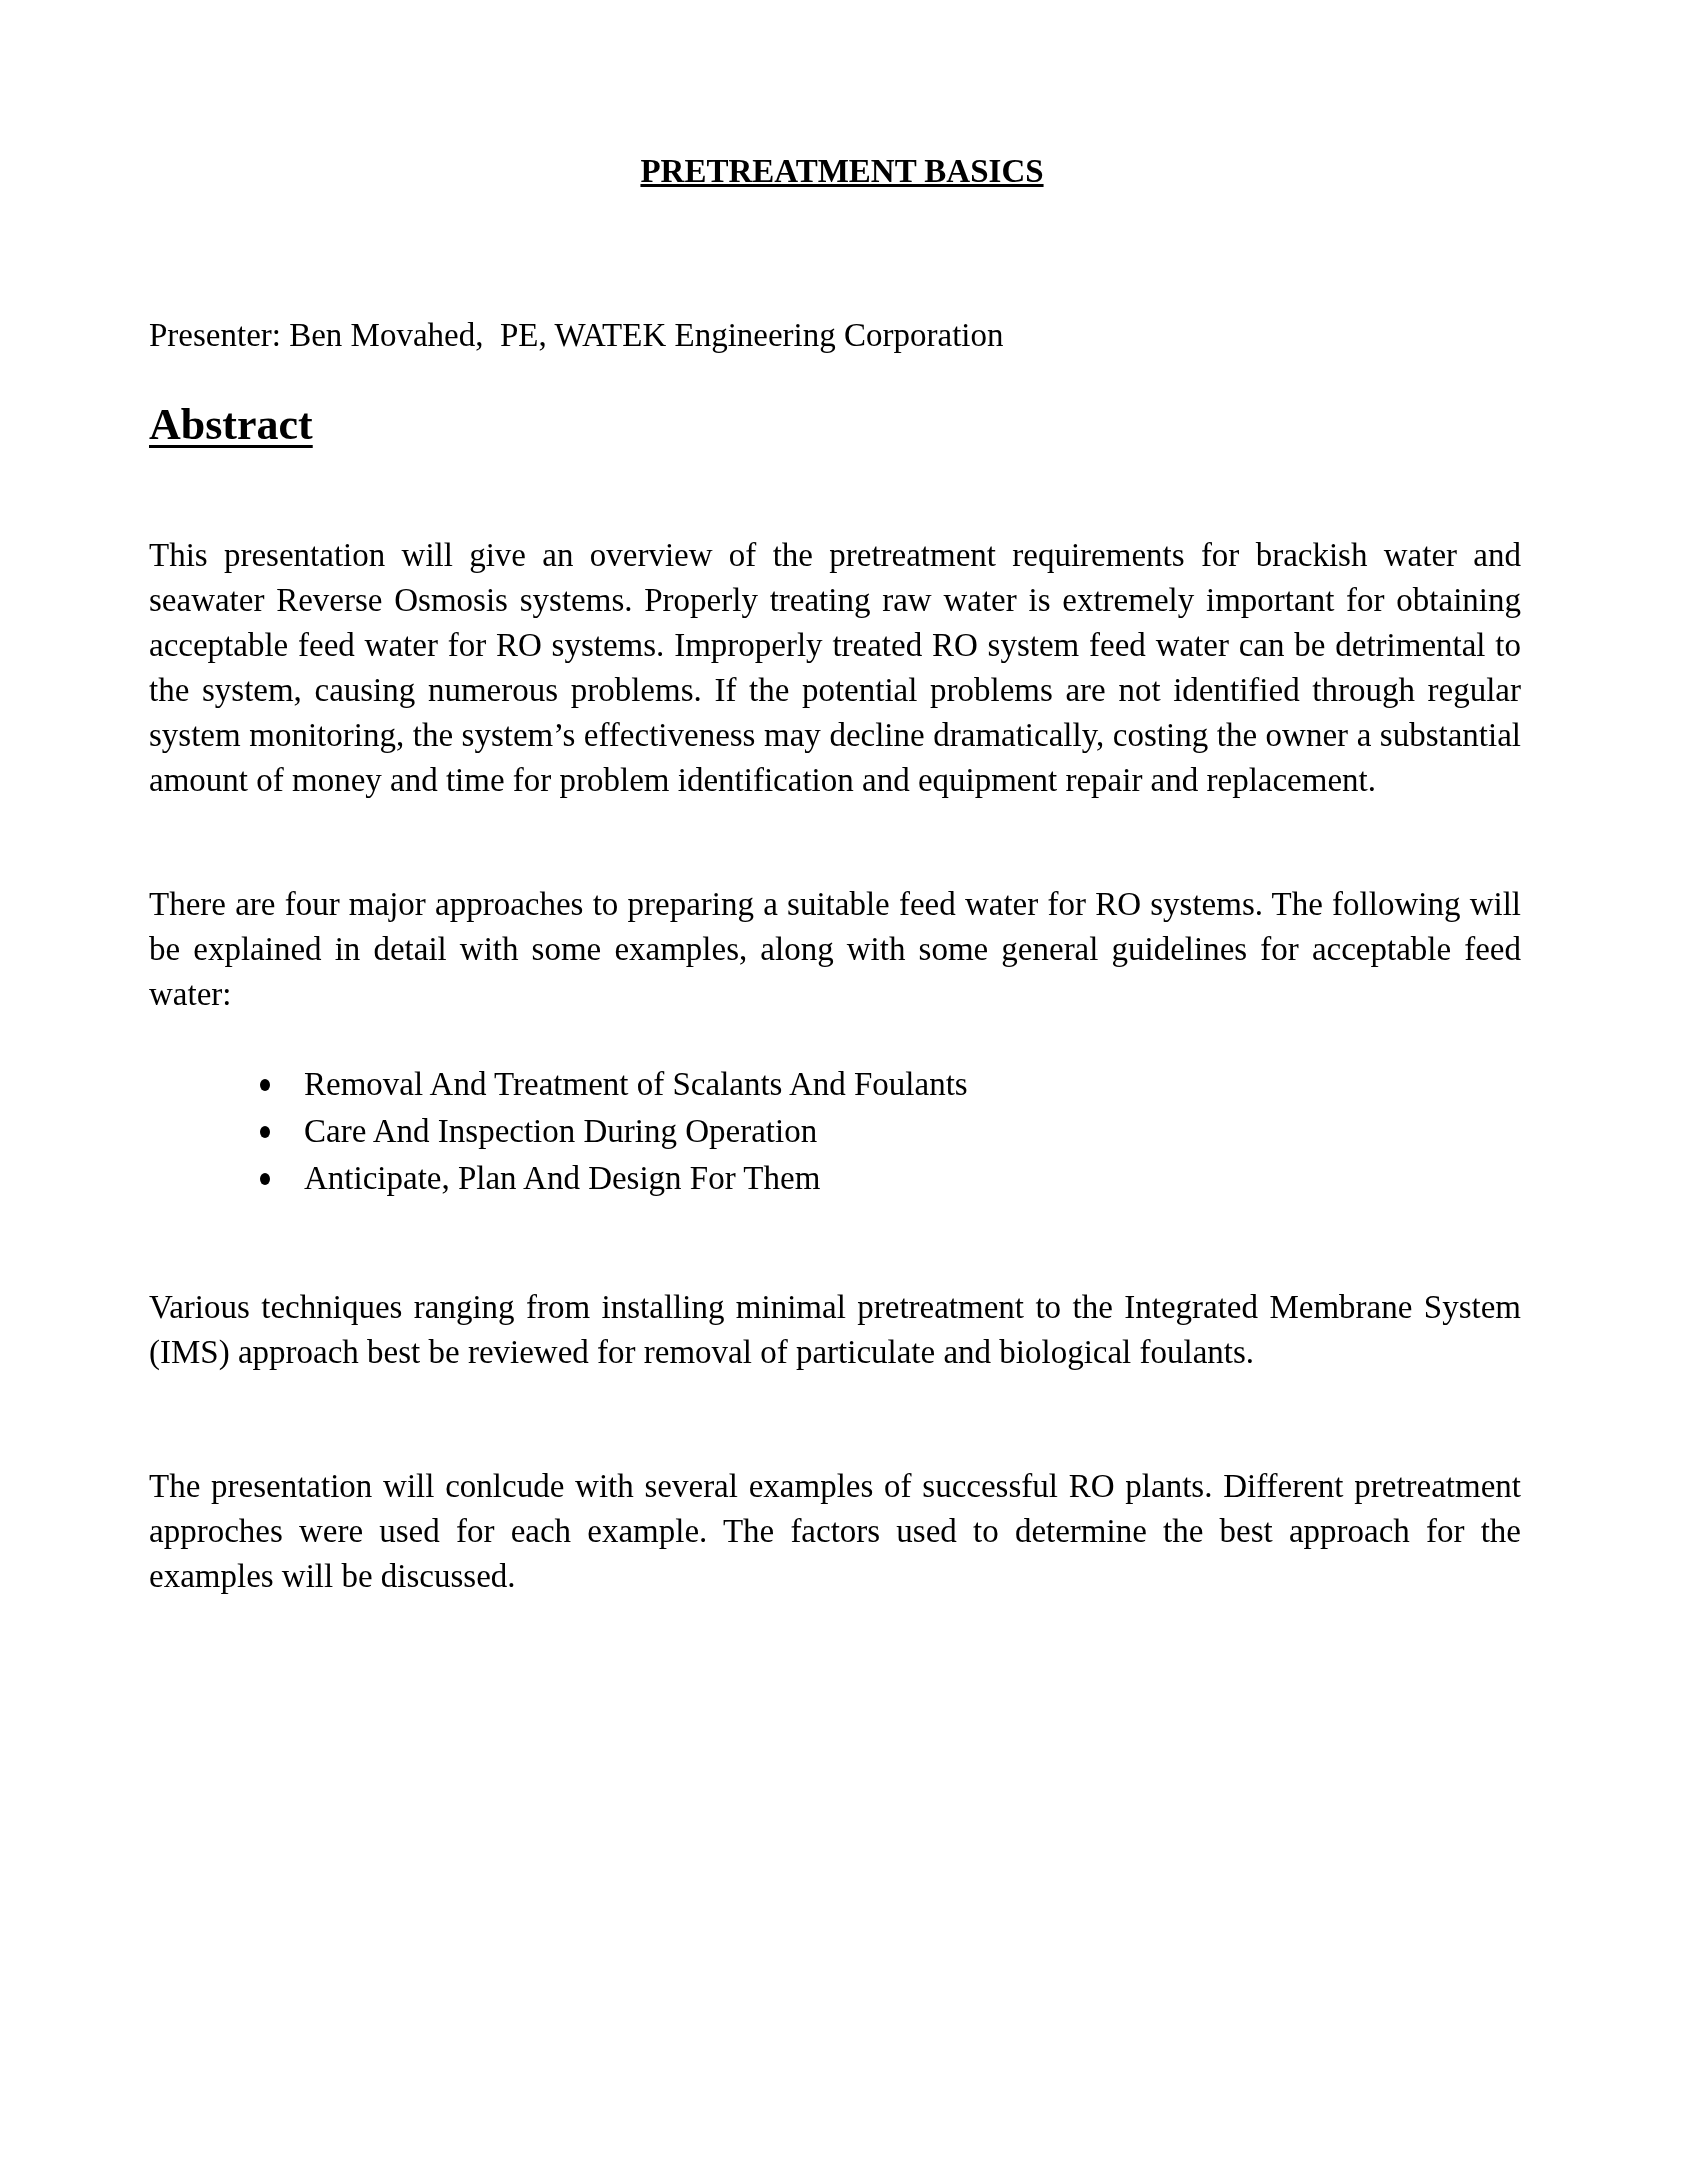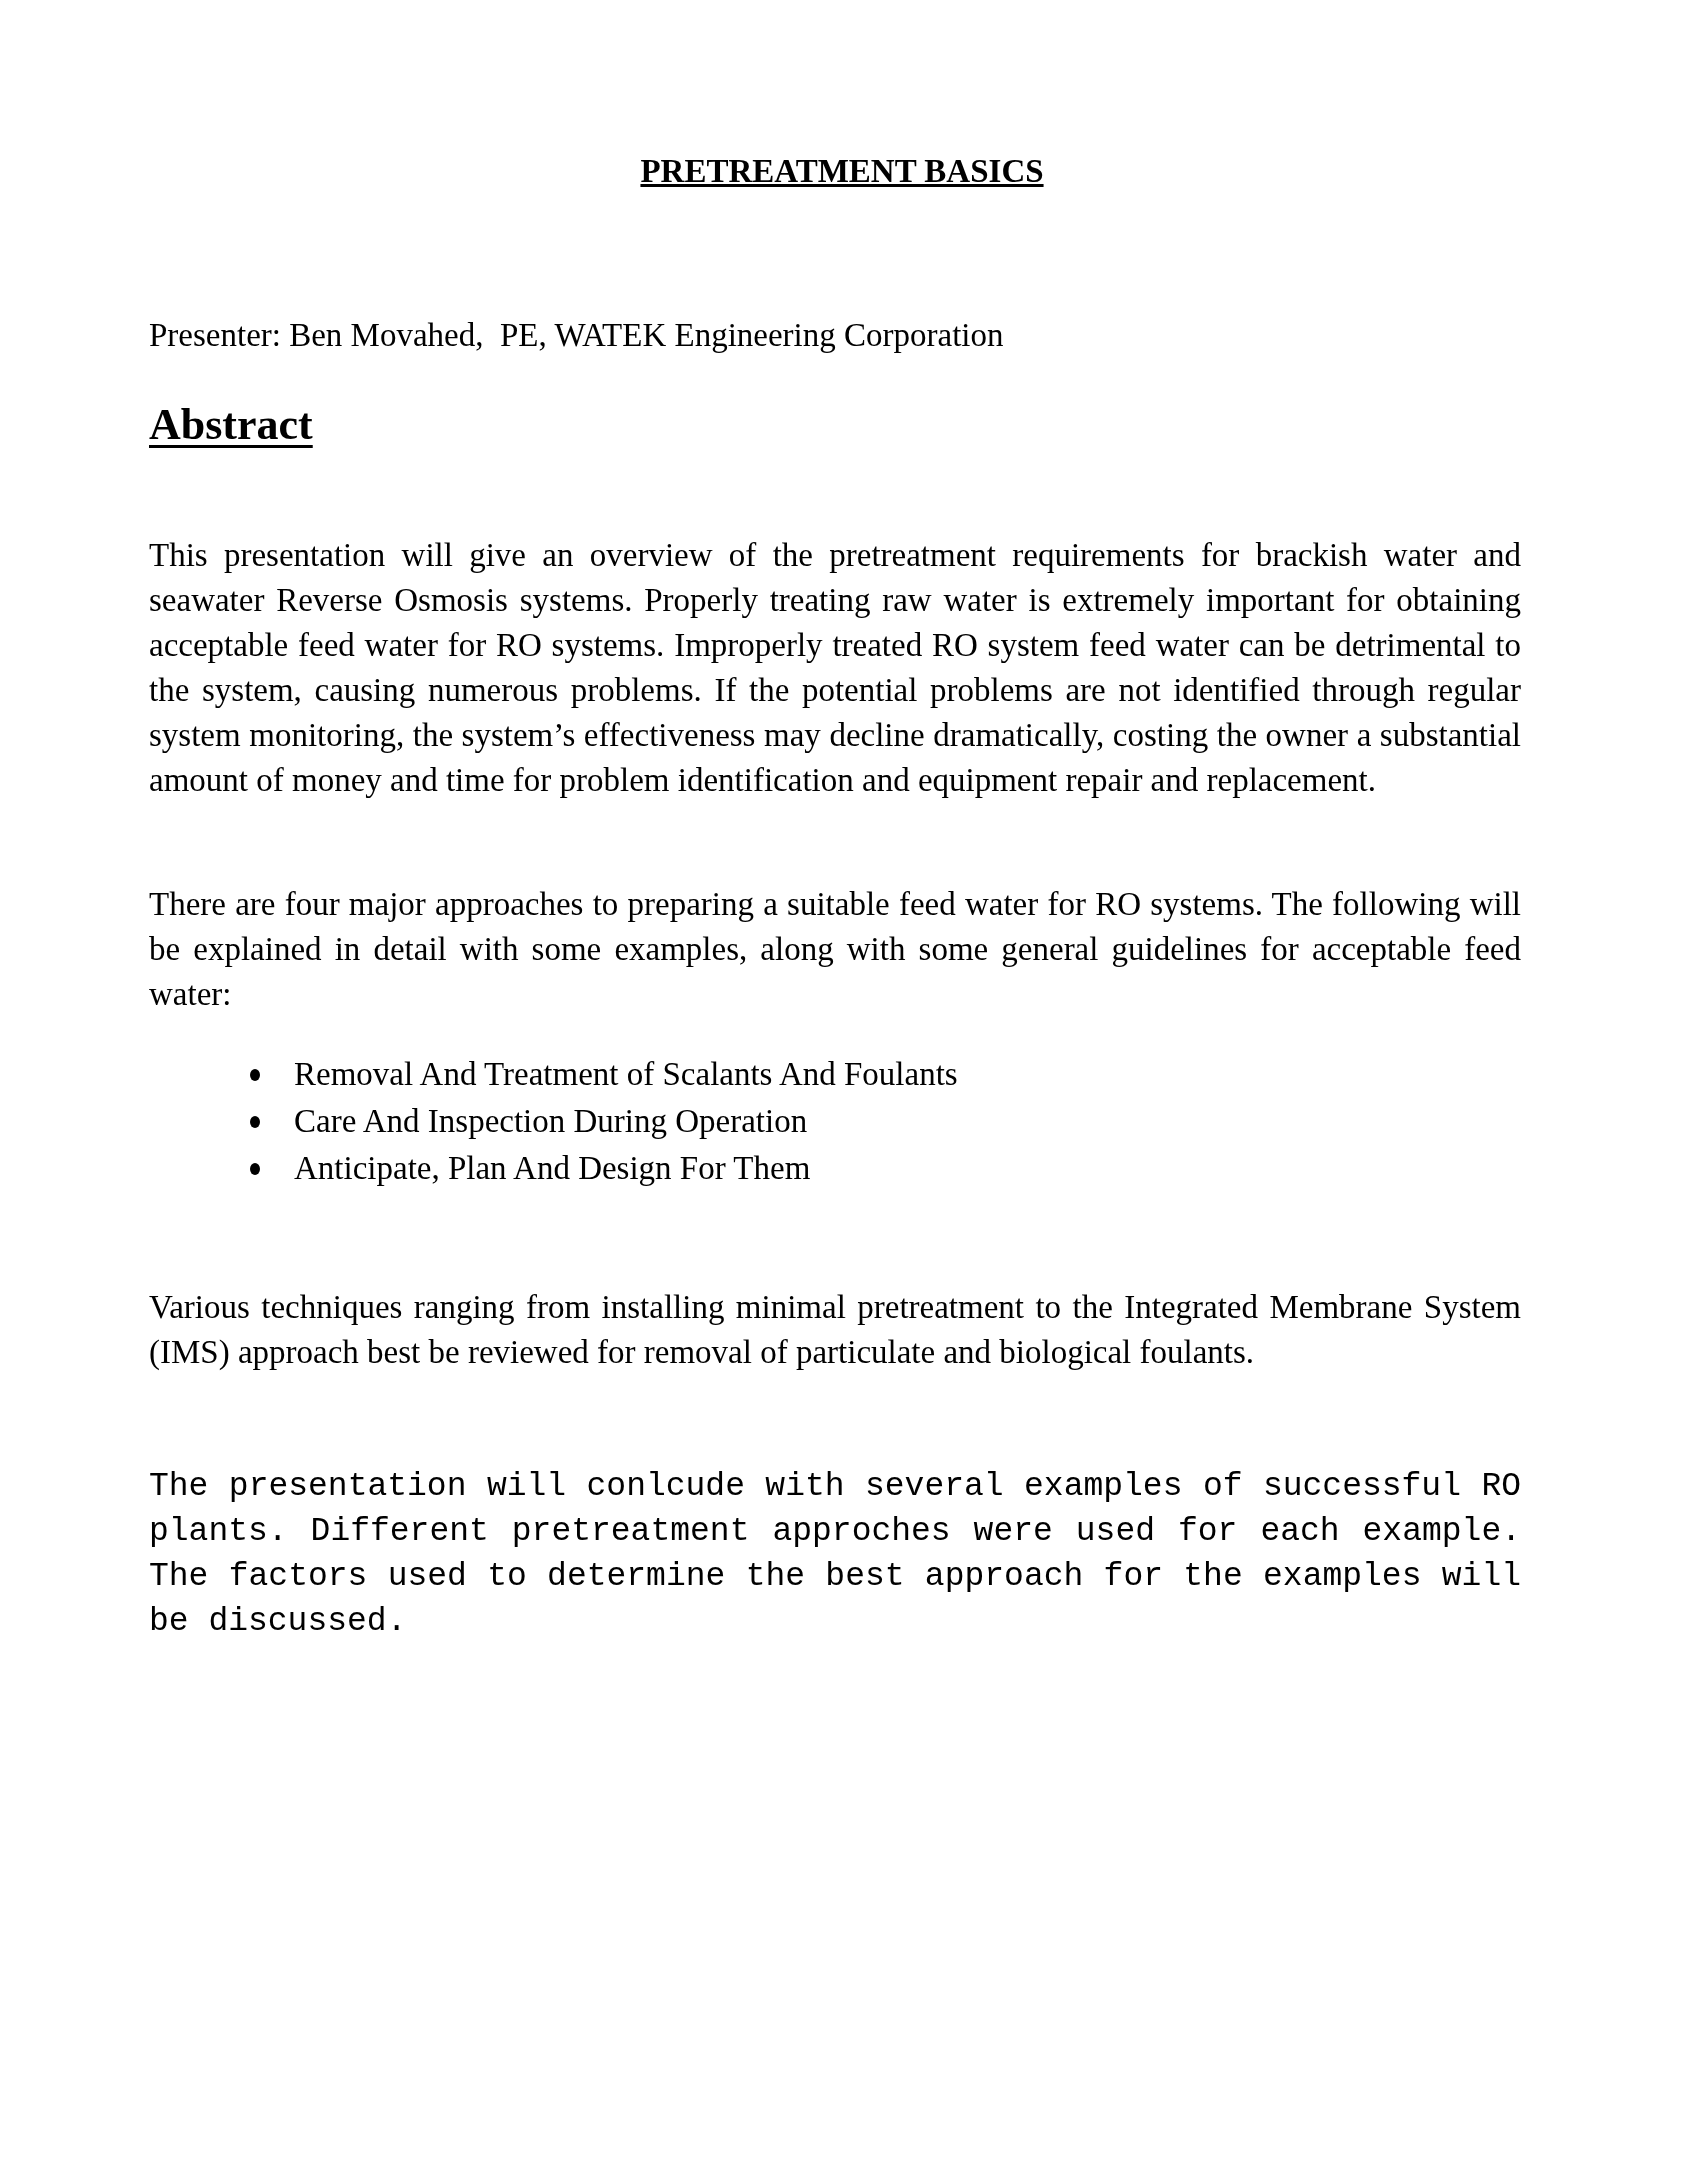--- a/index.html
+++ b/index.html
@@ -59,26 +59,26 @@
       left: 0;
       width: 1372px;
       margin: 0;
       text-align: justify;
       text-align-last: left;
     }
     #para1 { top: 517px; margin-top: 16px; }
     #para2 { top: 882px; }
     #bullets { top: 1052px; }
     #para3 { top: 1285px; }
-    #para4 { top: 1464px; font-family: Liberation Mono, monospace; }
+    #para4 { top: 1464px; }
 
     .bullet-list {
       position: absolute;
       left: 0;
-      margin: 0;
+      margin: 10px;
       padding: 0;
       list-style: none;
     }
     .bullet-item {
       position: relative;
       padding-left: 145px;
       height: 47px;
       line-height: 45px;
       white-space: nowrap;
     }

